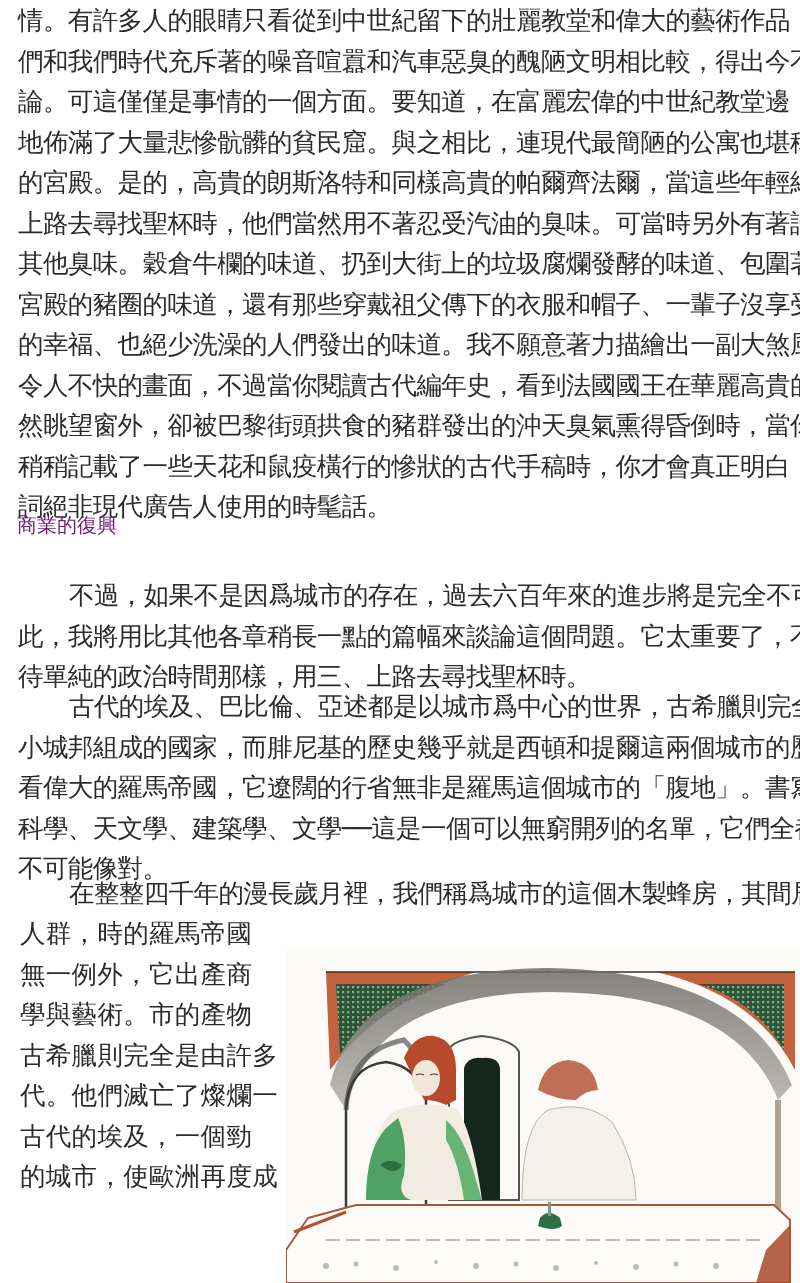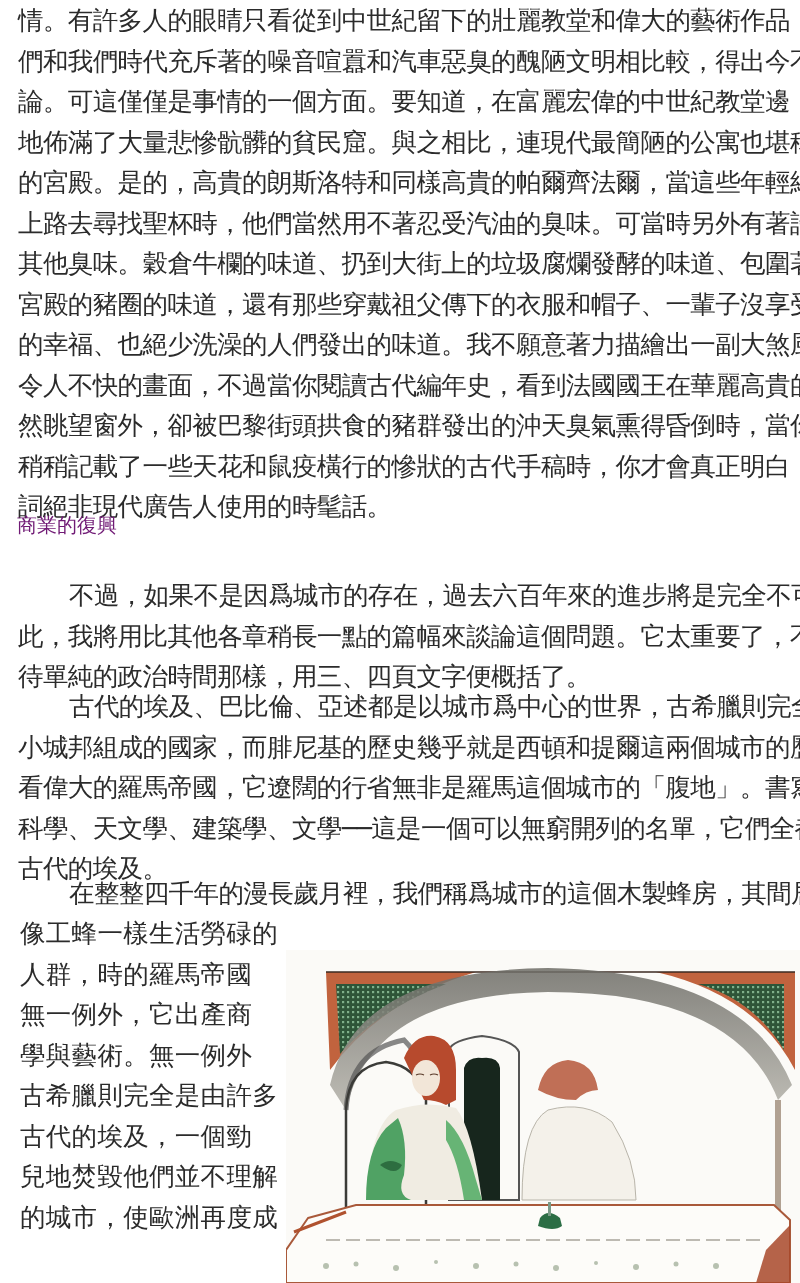--- a/index.html
+++ b/index.html
@@ -101,43 +101,42 @@
     <span class="line">然眺望窗外，卻被巴黎街頭拱食的豬群發出的沖天臭氣熏得昏倒時，當你看到某本</span>
     <span class="line">稍稍記載了一些天花和鼠疫橫行的慘狀的古代手稿時，你才會真正明白「進步」一</span>
     <span class="line">詞絕非現代廣告人使用的時髦話。</span>
   </div>
 
   <h2 class="heading">商業的復興</h2>
 
   <div class="para" style="top:575px;">
     <span class="line indent">不過，如果不是因爲城市的存在，過去六百年來的進步將是完全不可能的。因</span>
     <span class="line">此，我將用比其他各章稍長一點的篇幅來談論這個問題。它太重要了，不可能像對</span>
-    <span class="line">待單純的政治時間那樣，用三、四頁文字便概括了。</span>
+    <span class="line">待單純的政治時間那樣，用三、上路去尋找聖杯時。</span>
   </div>
 
   <div class="para" style="top:686px;">
     <span class="line indent">古代的埃及、巴比倫、亞述都是以城市爲中心的世界，古希臘則完全是由許多</span>
     <span class="line">小城邦組成的國家，而腓尼基的歷史幾乎就是西頓和提爾這兩個城市的歷史。再看</span>
     <span class="line">看偉大的羅馬帝國，它遼闊的行省無非是羅馬這個城市的「腹地」。書寫、藝術、</span>
     <span class="line">科學、天文學、建築學、文學──這是一個可以無窮開列的名單，它們全都屬於城</span>
-    <span class="line">古代的埃及。</span>
+    <span class="line">不可能像對。</span>
   </div>
 
   <div class="para" style="top:873px;">
     <span class="line indent">在整整四千年的漫長歲月裡，我們稱爲城市的這個木製蜂房，其間居住著大量</span>
   </div>
 
   <div class="narrow">
-    <span class="line">像工蜂一樣生活勞碌的</span>
     <span class="line">人群，時的羅馬帝國</span>
     <span class="line">無一例外，它出產商</span>
-    <span class="line">學與藝術。無一例外</span>
+    <span class="line">學與藝術。市的產物</span>
     <span class="line">古希臘則完全是由許多</span>
+    <span class="line">代。他們滅亡了燦爛一</span>
     <span class="line">古代的埃及，一個勁</span>
-    <span class="line">兒地焚毀他們並不理解</span>
     <span class="line">的城市，使歐洲再度成</span>
   </div>
 
   <div class="figure">
     <svg width="514" height="333" viewBox="0 0 514 333" xmlns="http://www.w3.org/2000/svg">
       <defs>
         <pattern id="grid" width="5" height="5" patternUnits="userSpaceOnUse">
           <rect width="5" height="5" fill="#2e5538"></rect>
           <rect x="1" y="1" width="2.2" height="2.2" fill="#7fb08a"></rect>
         </pattern>

